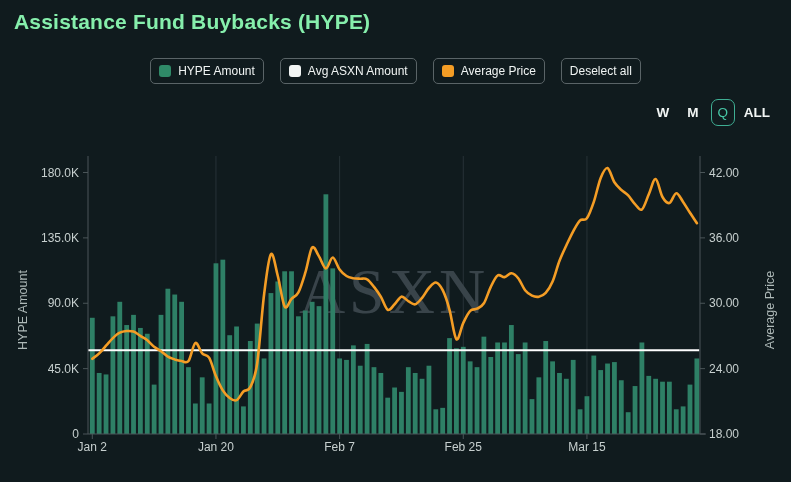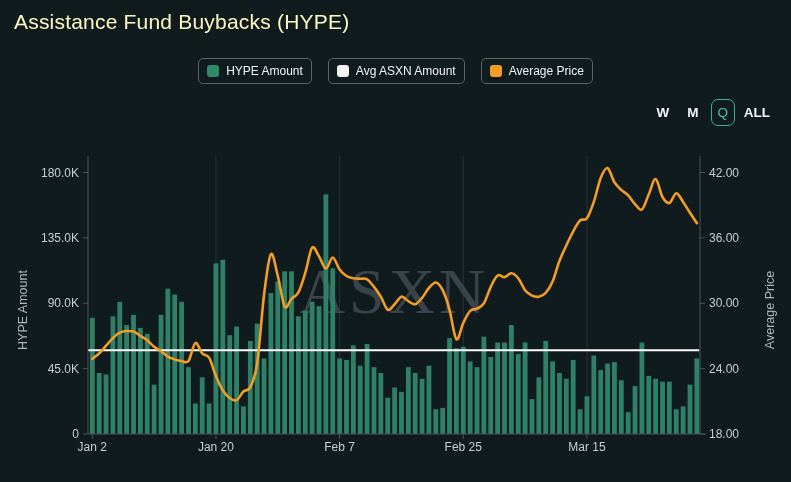--- a/index.html
+++ b/index.html
@@ -1,17 +1,17 @@
 <!DOCTYPE html>
 <html><head>
 <meta charset="utf-8">
 <style>
   html,body{margin:0;padding:0;background:#101b1e;width:791px;height:482px;overflow:hidden;}
   body{font-family:"Liberation Sans",sans-serif;color:#eef3f2;position:relative;}
-  .title{position:absolute;left:14px;top:10px;font-size:21px;font-weight:400;letter-spacing:.2px;color:#fef9c3;}
+  .title{position:absolute;left:14px;top:10px;font-size:21px;font-weight:700;letter-spacing:.2px;color:#86efac;}
   .legend-row{position:absolute;left:0;top:58px;width:100%;display:flex;justify-content:center;gap:16px;}
   .legend-btn{display:flex;align-items:center;gap:7px;border:1px solid #5a6467;border-radius:5px;background:rgba(16,27,30,0);padding:0 8px;height:26px;cursor:pointer;box-sizing:border-box;}
   .legend-btn .swatch{width:12px;height:12px;border-radius:3px;}
   .legend-btn .lbl{font-size:12px;color:#f0f4f3;font-weight:400;}
   .range-row{position:absolute;right:18px;top:99px;display:flex;align-items:center;gap:6px;}
   .range-btn{min-width:24px;height:27px;display:flex;align-items:center;justify-content:center;font-size:13.5px;font-weight:700;color:#f2f6f5;border:1px solid transparent;border-radius:7px;padding:0 2px;cursor:pointer;box-sizing:border-box;}
   .range-btn.active{border-color:#3fae93;color:#47c7a6;font-weight:400;}
   #chart{position:absolute;left:0;top:0;}
   .axis-name{position:absolute;font-size:12.5px;color:#aeb9b8;white-space:nowrap;}
   .axis-name-left{left:-27px;top:303px;transform:rotate(-90deg);transform-origin:center;width:100px;text-align:center;}
@@ -160,20 +160,23 @@
       <span class="lbl">HYPE Amount</span>
     </div>
     <div class="legend-btn">
       <span class="swatch" style="background: rgb(242, 245, 244);"></span>
       <span class="lbl">Avg ASXN Amount</span>
     </div>
     <div class="legend-btn">
       <span class="swatch" style="background: rgb(244, 157, 37);"></span>
       <span class="lbl">Average Price</span>
     </div>
+    <div class="legend-btn">
+      <span class="lbl">Deselect all</span>
+    </div>
   </div>
 
 <div class="range-row" id="range-row">
     <div class="range-btn">W</div>
     <div class="range-btn">M</div>
     <div class="range-btn active">Q</div>
     <div class="range-btn">ALL</div>
   </div>
 
 <div class="axis-name axis-name-left">HYPE Amount</div>

